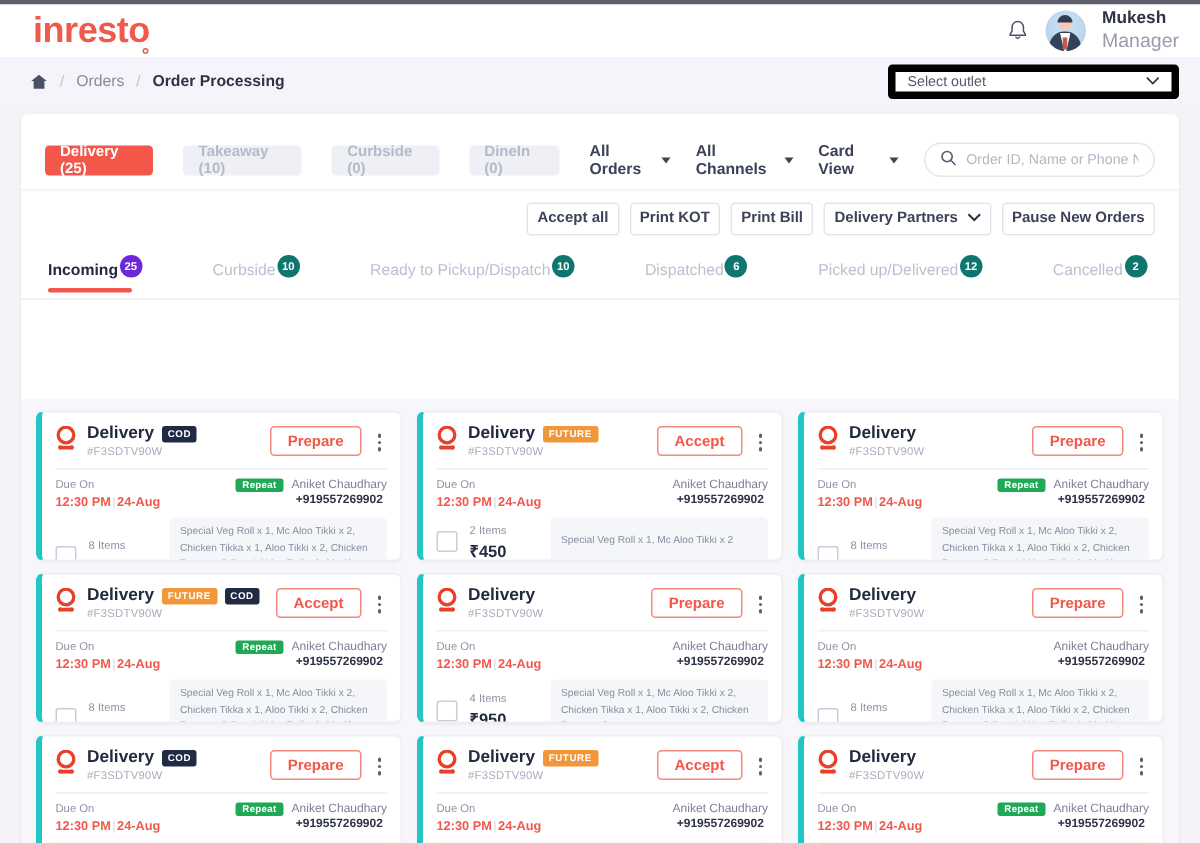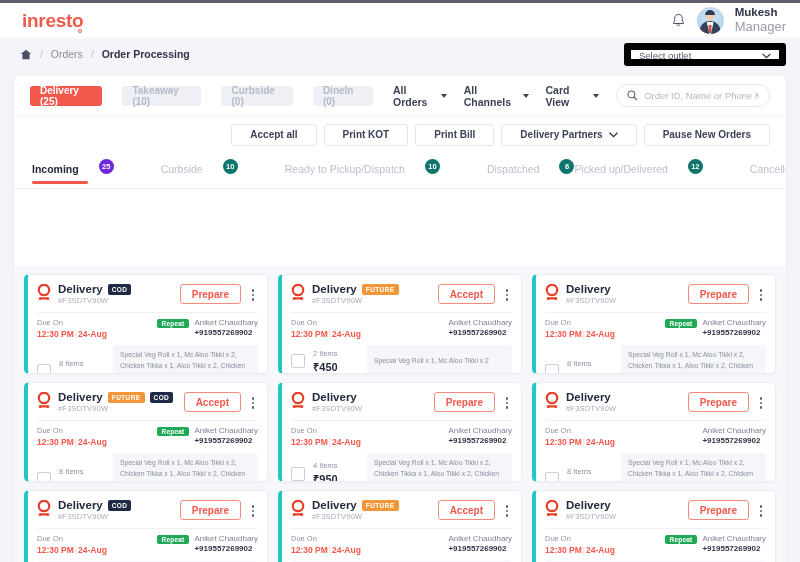--- a/index.html
+++ b/index.html
@@ -18,21 +18,21 @@
   }
 
   
   .header {
     position: absolute; top: 3px; left: 0; right: 0; height: 35px;
     background: #ffffff;
     display: flex; align-items: center; justify-content: space-between;
     padding: 0 14px 0 22px;
   }
   .logo {
-    font-size: 19px; font-weight: bold; color: #ef5a4c;
+    font-size: 24px; font-weight: bold; color: #ef5a4c;
     letter-spacing: -0.3px; position: relative;
   }
   .logo .underdot {
     position: absolute; right: 1px; bottom: -1px;
     width: 4px; height: 4px; border-radius: 50%;
     border: 1px solid #ef5a4c;
   }
   .header-right { display: flex; align-items: center; gap: 11px; }
   .bell { width: 15px; height: 16px; position: relative; }
   .bell svg { display: block; }
@@ -62,39 +62,39 @@
     display: flex; align-items: center; padding: 0 14px 0 20px;
     justify-content: space-between;
   }
   .crumbs { display: flex; align-items: center; gap: 8px; font-size: 10.5px; }
   .crumb-sep { color: #bfbfcd; font-size: 10px; }
   .crumb-link { color: #8b8b9d; }
   .crumb-current { color: #2e3345; font-weight: bold; }
   .home-ico { width: 12px; height: 11px; display: block; }
 
   .outlet-select {
-    width: 162px; height: 23px; background: #ffffff;
-    border: 7px solid #000000; border-radius: 3px;
-    display: flex; align-items: flex-start; justify-content: space-between;
+    width: 194px; height: 23px; background: #ffffff;
+    border: 5px solid #000000; border-radius: 3px;
+    display: flex; align-items: center; justify-content: space-between;
     padding: 0 8px; font-size: 9.5px; color: #555a70;
   }
   .chev { width: 9px; height: 6px; }
 
   
   .panel {
     position: absolute; top: 76px; left: 14px; right: 14px; bottom: -6px;
     background: #ffffff; border-radius: 5px;
     box-shadow: 0 1px 3px rgba(30,30,60,0.07);
     overflow: hidden;
   }
 
   
   .filter-row {
     height: 39px; display: flex; align-items: center;
-    padding: 0 16px; gap: 20px;
+    padding: 0 16px; gap: 20px; margin-top: 11px;
   }
   .type-tab {
     height: 20px; padding: 0 10px; border-radius: 3px;
     font-size: 10px; font-weight: bold;
     display: flex; align-items: center;
     background: #eef0f5; color: #b5bac8;
   }
   .type-tab.active { background: #f2574a; color: #ffffff; }
 
   .filter-right { margin-left: auto; display: flex; align-items: center; gap: 17px; }
@@ -115,31 +115,31 @@
   }
   .search-box input::placeholder { color: #b6b6c6; }
 
   
   .action-row {
     height: 38px; display: flex; align-items: center; justify-content: flex-end;
     padding: 0 16px; gap: 7px;
     border-top: 1px solid #f1f1f6;
   }
   .act-btn {
-    height: 22px; padding: 0 18px; border: 1px solid #e4e4ef; border-radius: 3px;
+    height: 22px; padding: 0 6px; border: 1px solid #e4e4ef; border-radius: 3px;
     background: #fff; font-size: 10px; font-weight: bold; color: #3c4257;
     display: flex; align-items: center; gap: 6px; white-space: nowrap;
   }
 
   
   .status-tabs {
     height: 36px; display: flex; align-items: flex-start;
     padding: 10px 18px 0 18px; position: relative;
   }
-  .st-tab { display: flex; align-items: flex-start; gap: 20px; position: relative; }
+  .st-tab { display: flex; align-items: flex-start; gap: 1px; position: relative; }
   .st-label { font-size: 10.5px; color: #bcbfd0; white-space: nowrap; }
   .st-tab.active .st-label { color: #242a3d; font-weight: bold; }
   .st-badge {
     min-width: 15px; height: 15px; border-radius: 50%;
     background: #0f766e; color: #ffffff;
     font-size: 7.5px; font-weight: bold;
     display: flex; align-items: center; justify-content: center;
     margin-top: -4px; padding: 0 3px;
   }
   .st-tab.active .st-badge { background: #6d28d9; }
@@ -193,21 +193,21 @@
   .kebab { width: 12px; display: flex; flex-direction: column; align-items: center;
     gap: 2px; flex: none; margin-top: 6px; }
   .kebab i { width: 2.5px; height: 2.5px; border-radius: 50%; background: #5a6072; display: block; }
 
   .oc-rule { height: 1px; background: #eef0f5; margin: 7px 9px 0 9px; }
 
   .oc-mid { display: flex; justify-content: space-between; padding: 5px 9px 0 9px; }
   .due-label { font-size: 7.5px; color: #8f93a6; }
   .due-time { font-size: 8.5px; color: #f2574a; font-weight: bold; margin-top: 2px; }
   .due-time .sep { color: #d6d8e2; font-weight: normal; margin: 0 1px; }
-  .cust { text-align: left; display: flex; align-items: flex-start; gap: 5px; }
+  .cust { text-align: center; display: flex; align-items: flex-start; gap: 5px; }
   .repeat-pill {
     background: #1fa855; color: #fff; font-size: 6.5px; font-weight: bold;
     padding: 1px 5px; border-radius: 2px; letter-spacing: .2px; margin-top: 1px;
   }
   .cust-name { font-size: 8px; color: #7d8194; }
   .cust-phone { font-size: 8px; color: #2e3345; font-weight: bold; margin-top: 1px; }
 
   .oc-bot { display: flex; align-items: center; padding: 6px 9px 0 9px; gap: 8px; }
   .chk {
     width: 14px; height: 14px; border: 1px solid #c9ccda; border-radius: 2px;
@@ -346,21 +346,21 @@
       <i class="st-underline"></i>
     </div>
     <div class="st-tab" style="margin-right:47px">
       <span class="st-label">Curbside</span>
       <span class="st-badge">10</span>
     </div>
     <div class="st-tab" style="margin-right:47px">
       <span class="st-label">Ready to Pickup/Dispatch</span>
       <span class="st-badge">10</span>
     </div>
-    <div class="st-tab" style="">
+    <div class="st-tab" style="margin-right:47px">
       <span class="st-label">Dispatched</span>
       <span class="st-badge">6</span>
     </div>
     <div class="st-tab" style="margin-right:47px">
       <span class="st-label">Picked up/Delivered</span>
       <span class="st-badge">12</span>
     </div>
     <div class="st-tab" style="margin-right:40px">
       <span class="st-label">Cancelled</span>
       <span class="st-badge">2</span>

